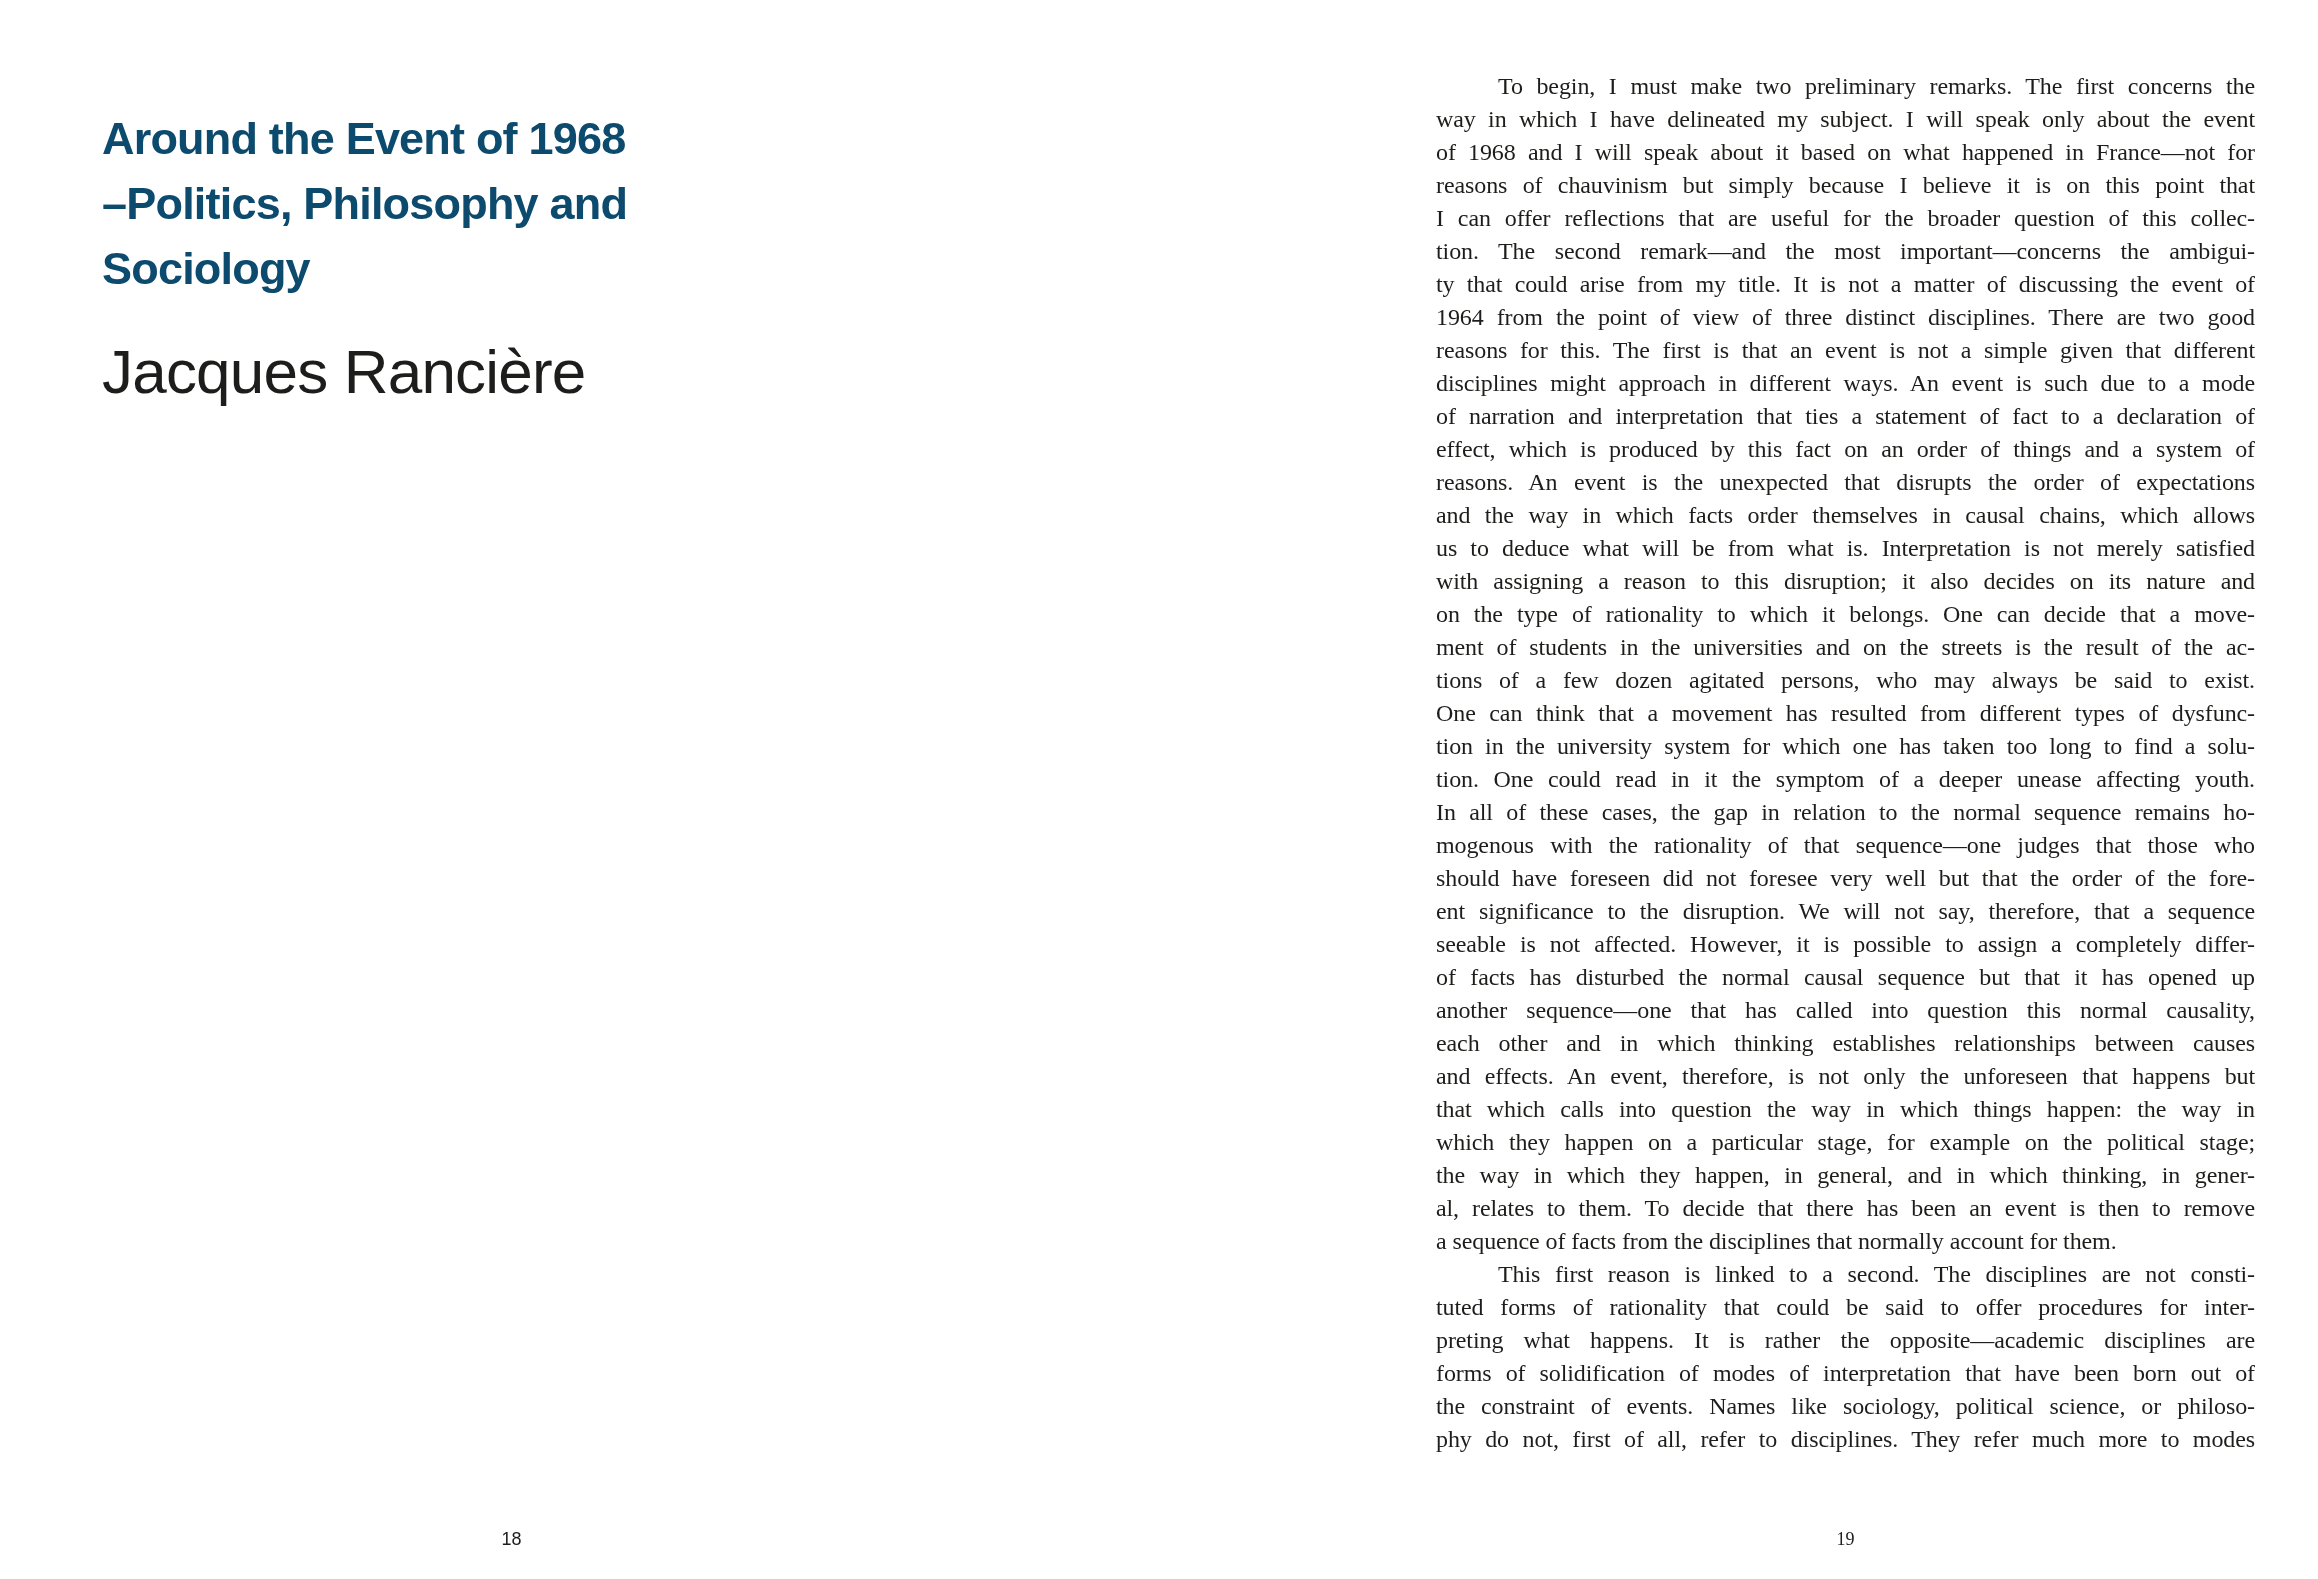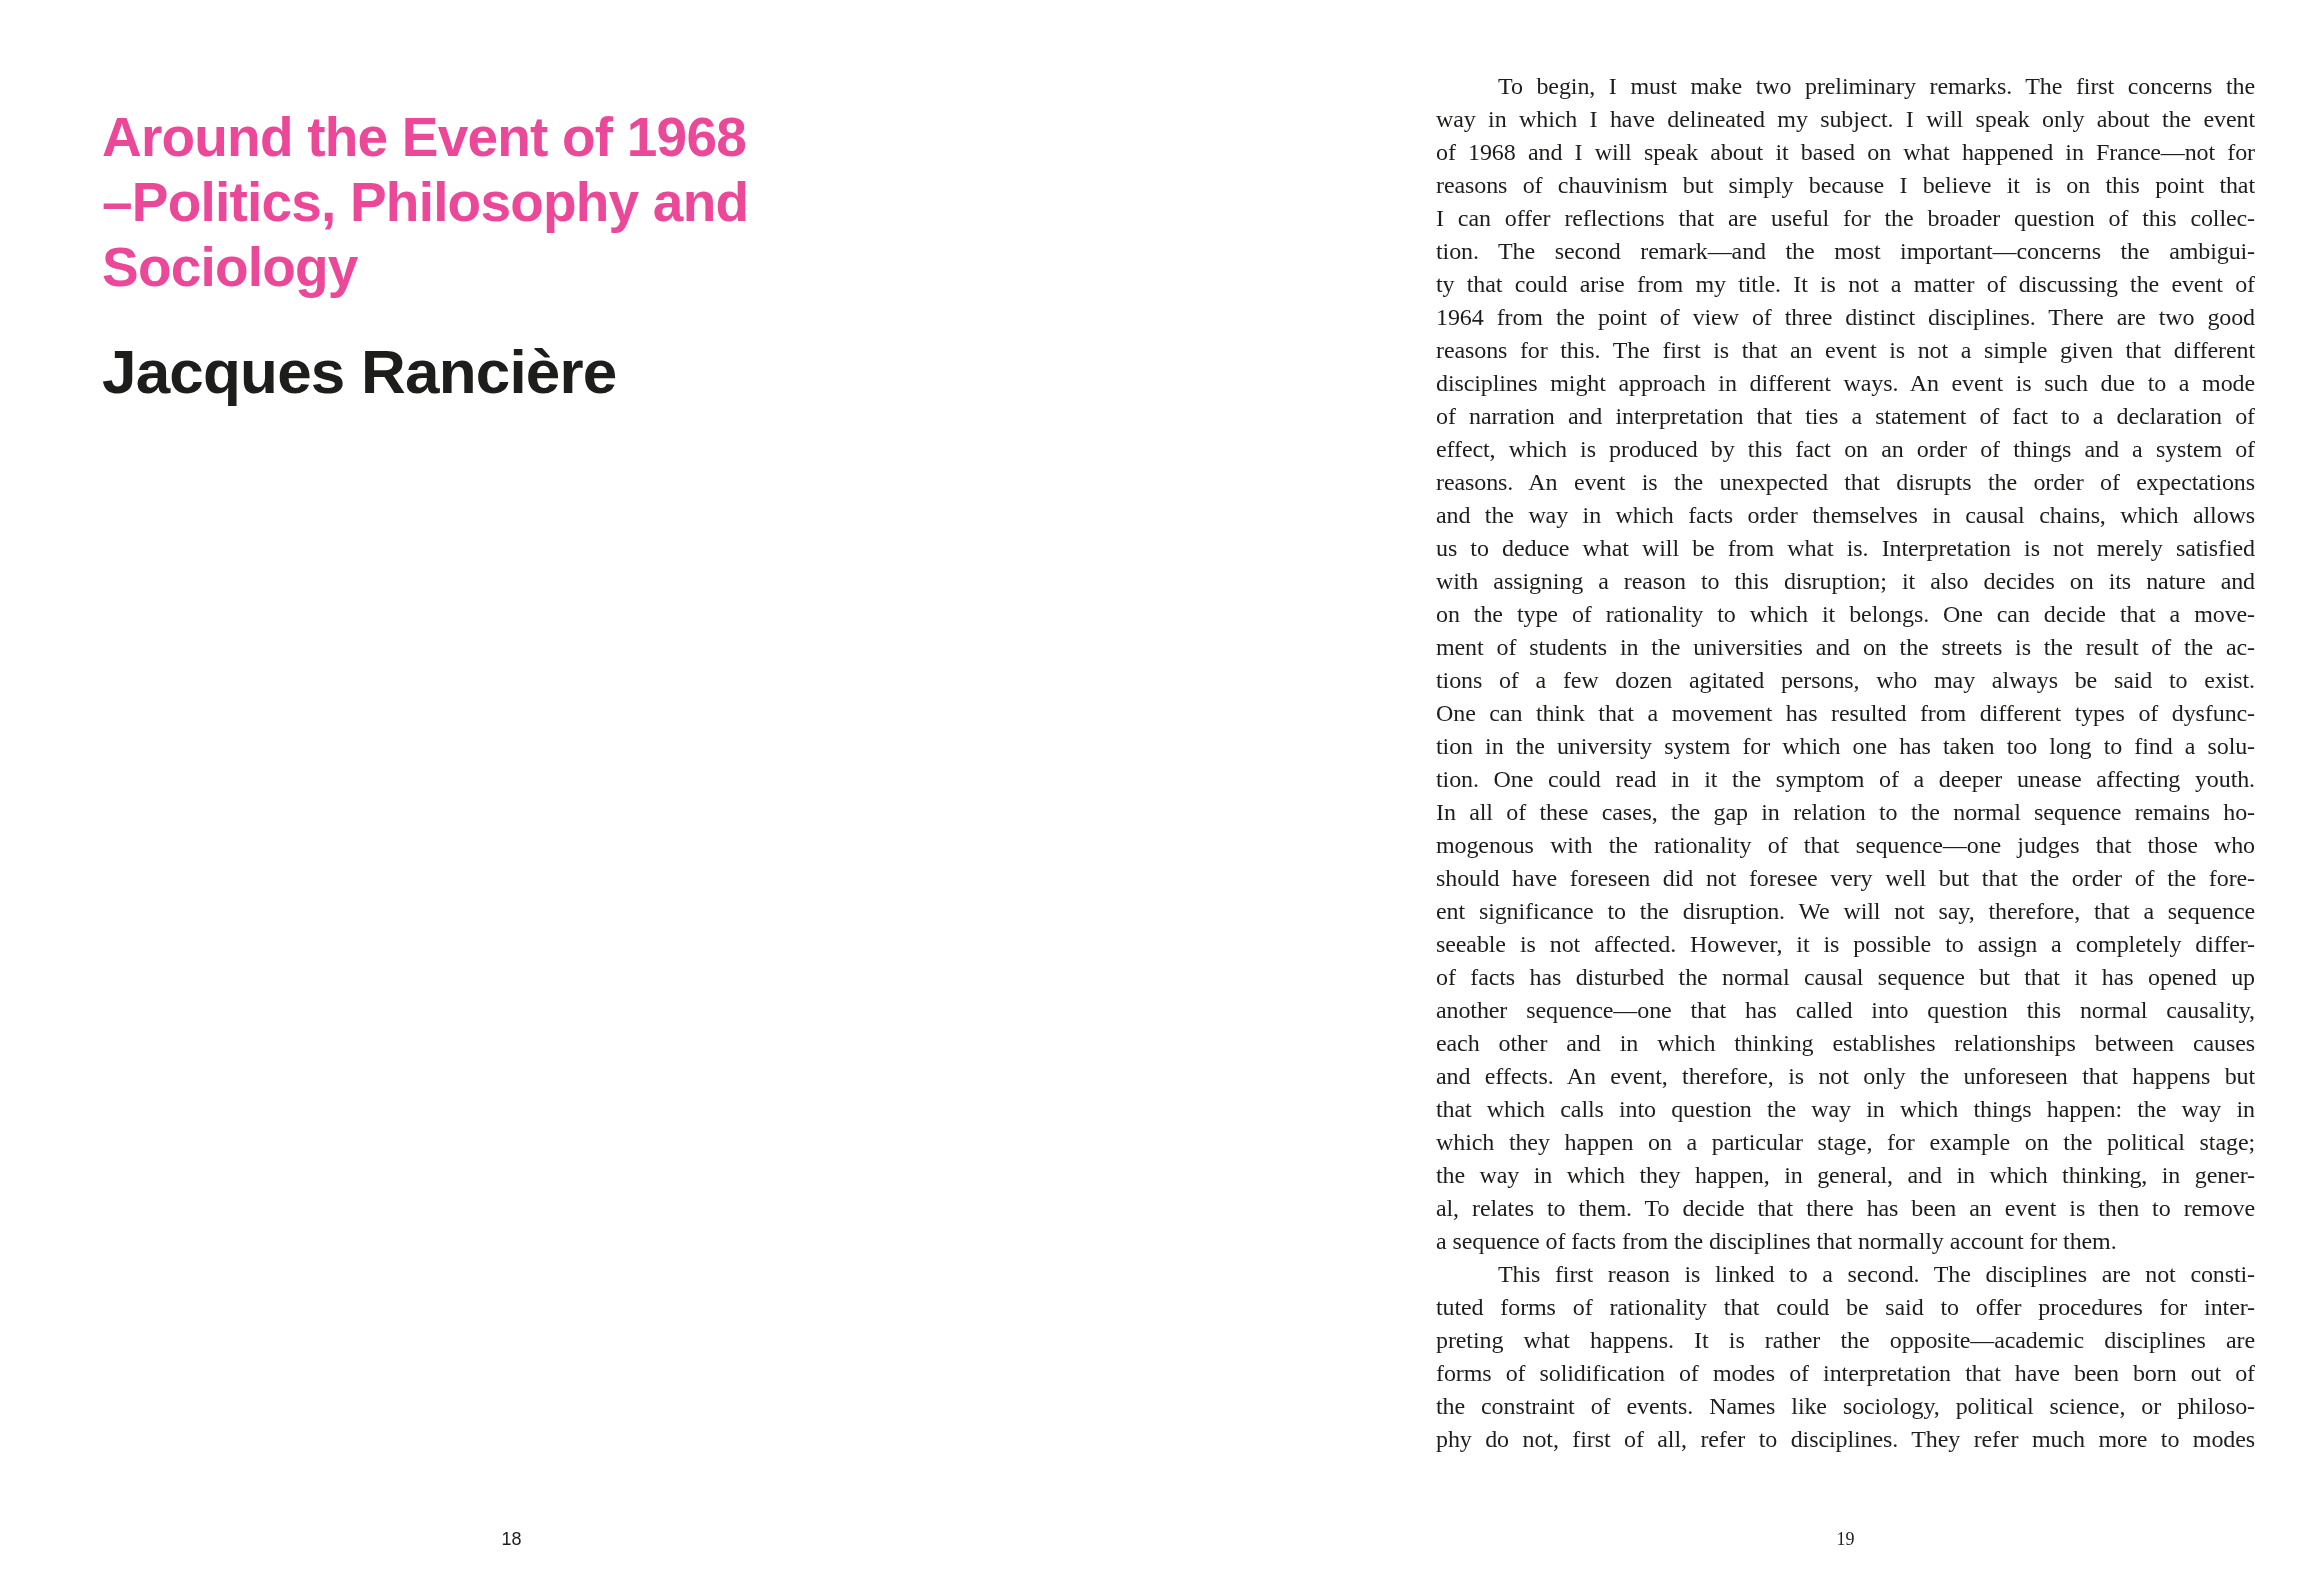--- a/index.html
+++ b/index.html
@@ -22,36 +22,36 @@
     width: 1159px;
     height: 1579px;
   }
   .page.left  { left: 0; }
   .page.right { left: 1185px; font-family: Liberation Serif, serif; }
 
   
   .title-block {
     position: absolute;
     left: 102px;
-    top: 68px;
+    top: 76px;
     width: 916px;
     font-weight: 700;
-    font-size: 55px;
+    font-size: 45px;
     line-height: 65px;
     letter-spacing: -0.8px;
-    color: #ec4899;
+    color: #0c4a6e;
   }
   .title-line { display: block; }
 
   .author-block {
     position: absolute;
     left: 102px;
     top: 339px;
     width: 916px;
-    font-weight: 700;
+    font-weight: 400;
     font-size: 62px;
     line-height: 65px;
     letter-spacing: -0.8px;
     color: #1d1d1b;
   }
 
   
   .body-column {
     position: absolute;
     left: 251px;            

